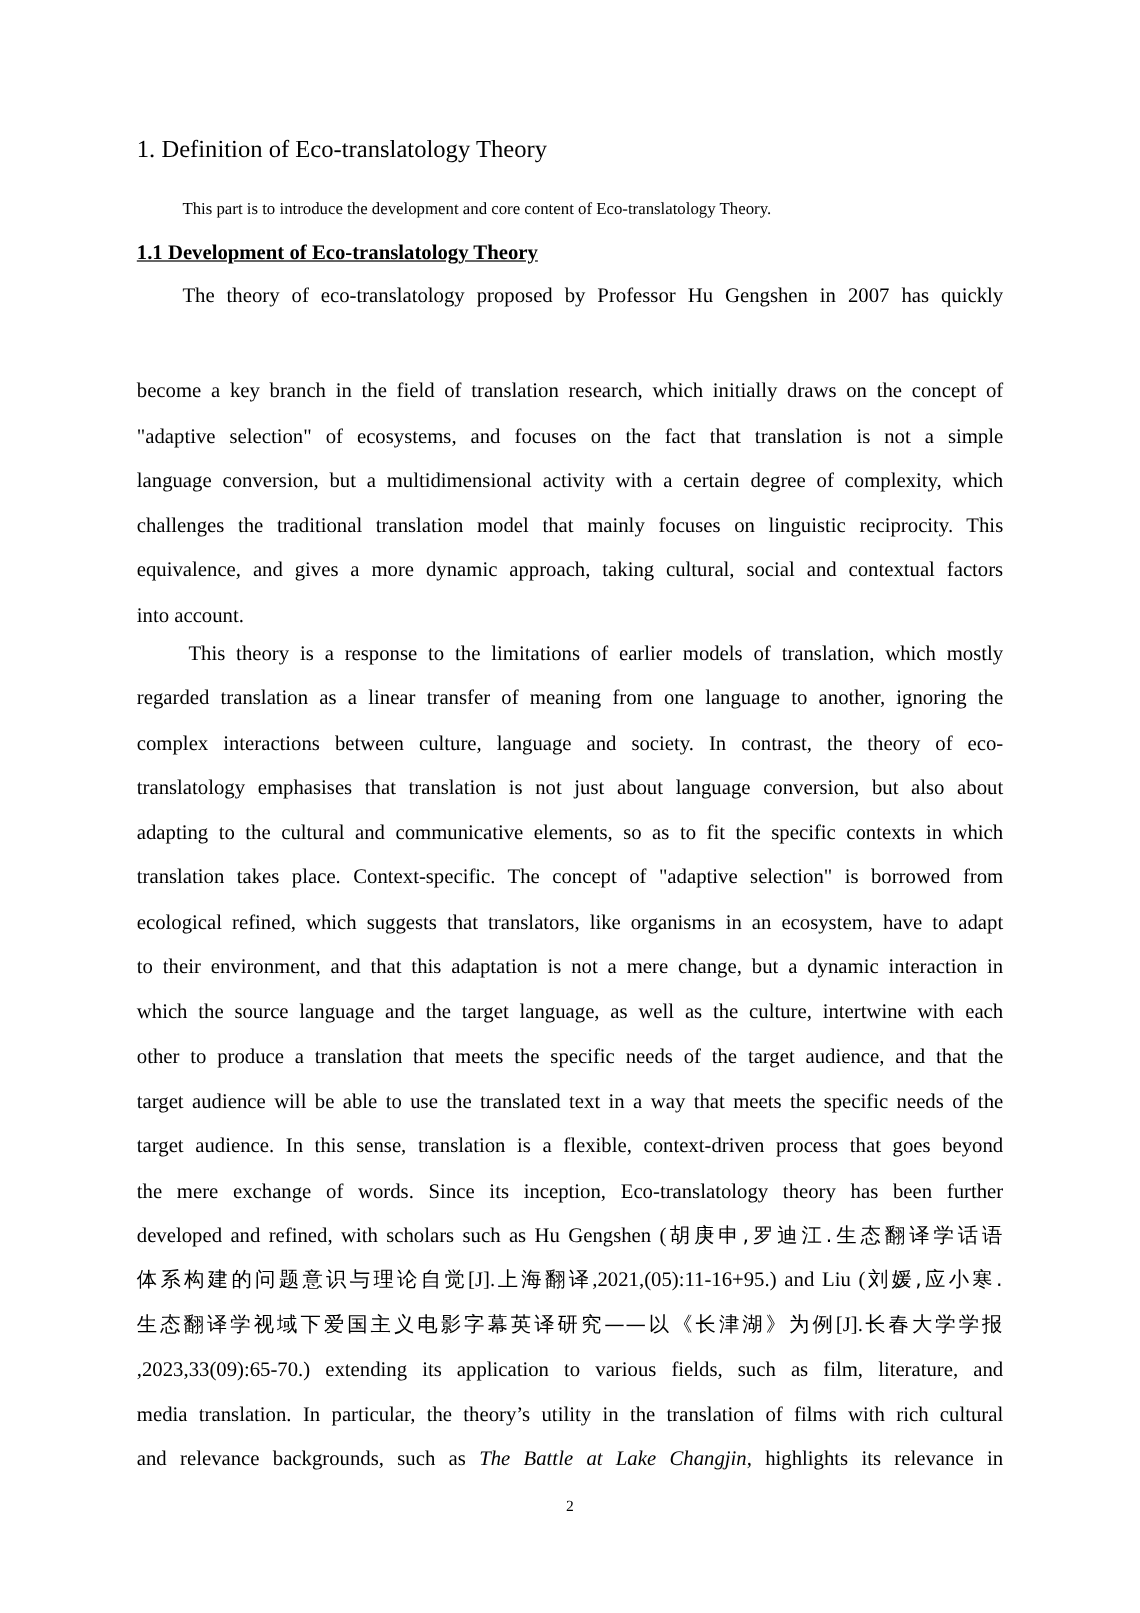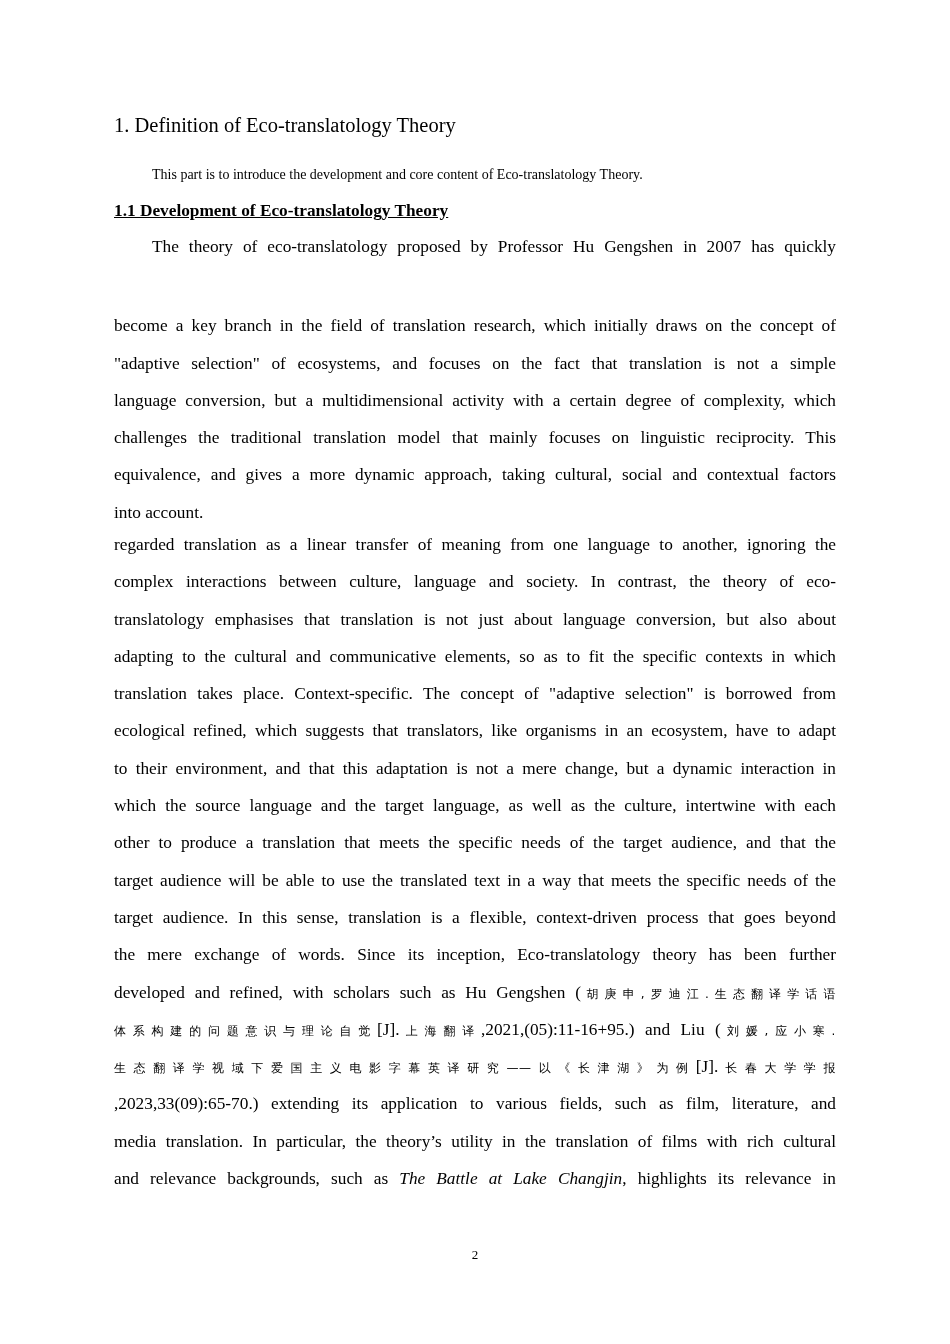--- a/index.html
+++ b/index.html
@@ -78,21 +78,21 @@
       padding-left: 38px;
     }
     .line.indent2 {
       padding-left: 43px;
     }
     .line span.it {
       font-style: italic;
     }
     .cjk {
       font-family: "DejaVu Sans", sans-serif;
-      font-size: 12px;
+      font-size: 17px;
       letter-spacing: 0.6px;
     }
     .pagenum {
       position: absolute;
       left: 0;
       width: 950px;
       top: 1247px;
       text-align: center;
       font-size: 13px;
       line-height: 16px;
@@ -113,20 +113,21 @@
     <span class="line indent" style="word-spacing: 0px;">The theory of eco-translatology proposed by Professor Hu Gengshen in 2007 has quickly</span>
     <span class="line" style="word-spacing: 0px; margin-top: 42px;">become a key branch in the field of translation research, which initially draws on the concept of</span>
     <span class="line" style="word-spacing: 0px;">"adaptive selection" of ecosystems, and focuses on the fact that translation is not a simple</span>
     <span class="line" style="word-spacing: 0px;">language conversion, but a multidimensional activity with a certain degree of complexity, which</span>
     <span class="line" style="word-spacing: 0px;">challenges the traditional translation model that mainly focuses on linguistic reciprocity. This</span>
     <span class="line" style="word-spacing: 0px;">equivalence, and gives a more dynamic approach, taking cultural, social and contextual factors</span>
     <span class="line last">into account.</span>
   </div>
 
   <div class="para" style="top:532px;">
+    <span class="line indent2" style="word-spacing: 0px;">This theory is a response to the limitations of earlier models of translation, which mostly</span>
     <span class="line" style="word-spacing: 0px;">regarded translation as a linear transfer of meaning from one language to another, ignoring the</span>
     <span class="line" style="word-spacing: 0px;">complex interactions between culture, language and society. In contrast, the theory of eco-</span>
     <span class="line" style="word-spacing: 0px;">translatology emphasises that translation is not just about language conversion, but also about</span>
     <span class="line" style="word-spacing: 0px;">adapting to the cultural and communicative elements, so as to fit the specific contexts in which</span>
     <span class="line" style="word-spacing: 0px;">translation takes place. Context-specific. The concept of "adaptive selection" is borrowed from</span>
     <span class="line" style="word-spacing: 0px;">ecological refined, which suggests that translators, like organisms in an ecosystem, have to adapt</span>
     <span class="line" style="word-spacing: 0px;">to their environment, and that this adaptation is not a mere change, but a dynamic interaction in</span>
     <span class="line" style="word-spacing: 0px;">which the source language and the target language, as well as the culture, intertwine with each</span>
     <span class="line" style="word-spacing: 0px;">other to produce a translation that meets the specific needs of the target audience, and that the</span>
     <span class="line" style="word-spacing: 0px;">target audience will be able to use the translated text in a way that meets the specific needs of the</span>

